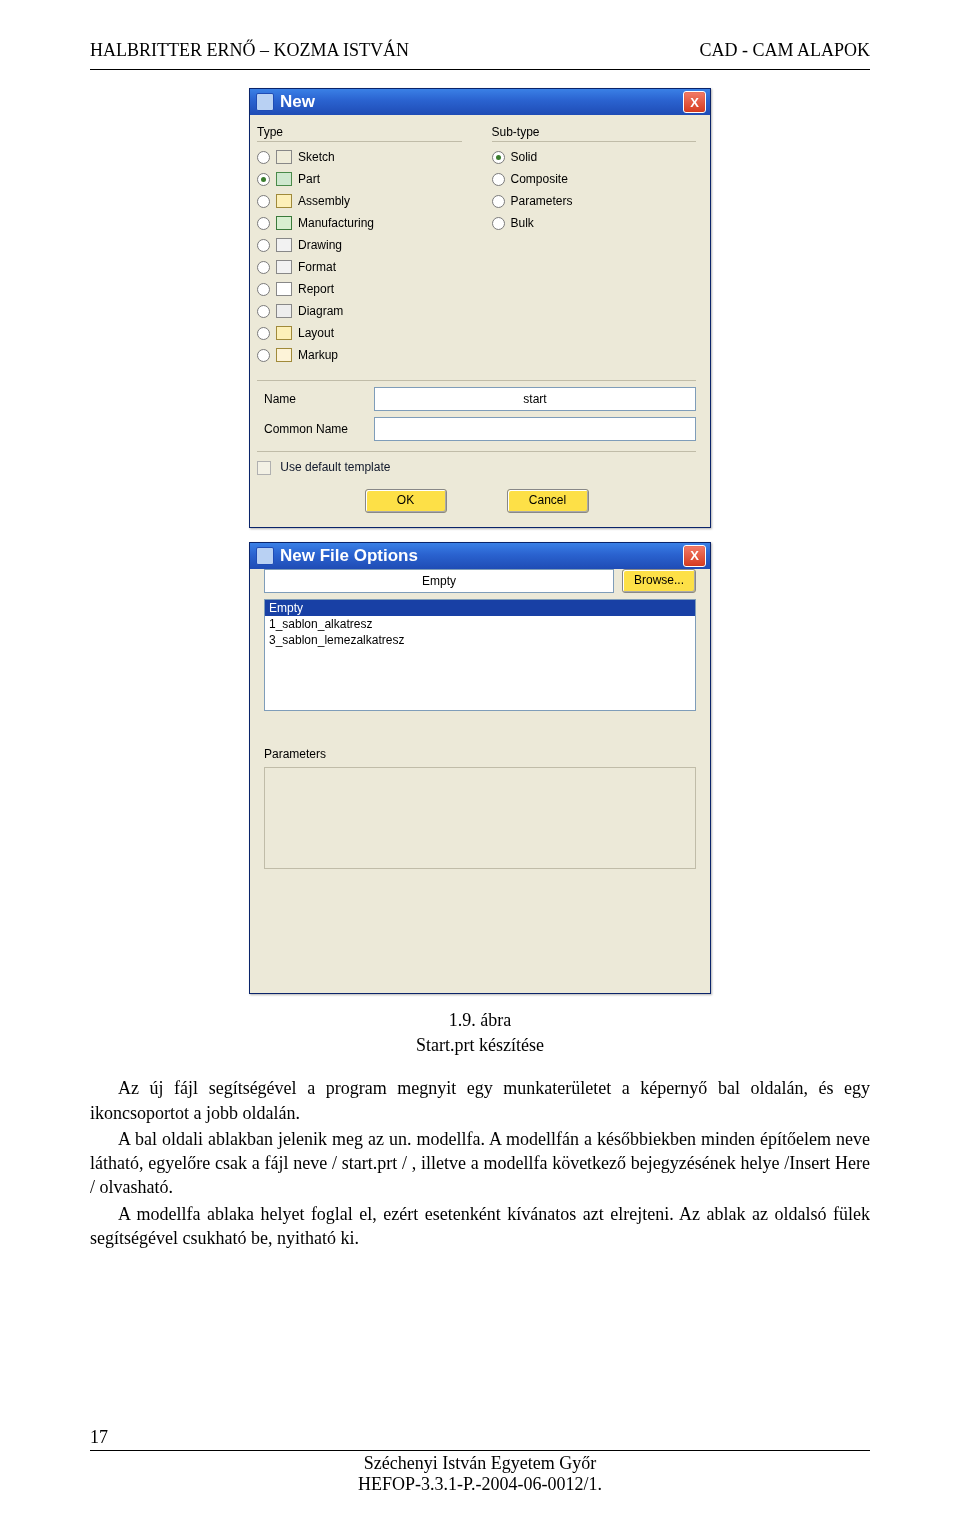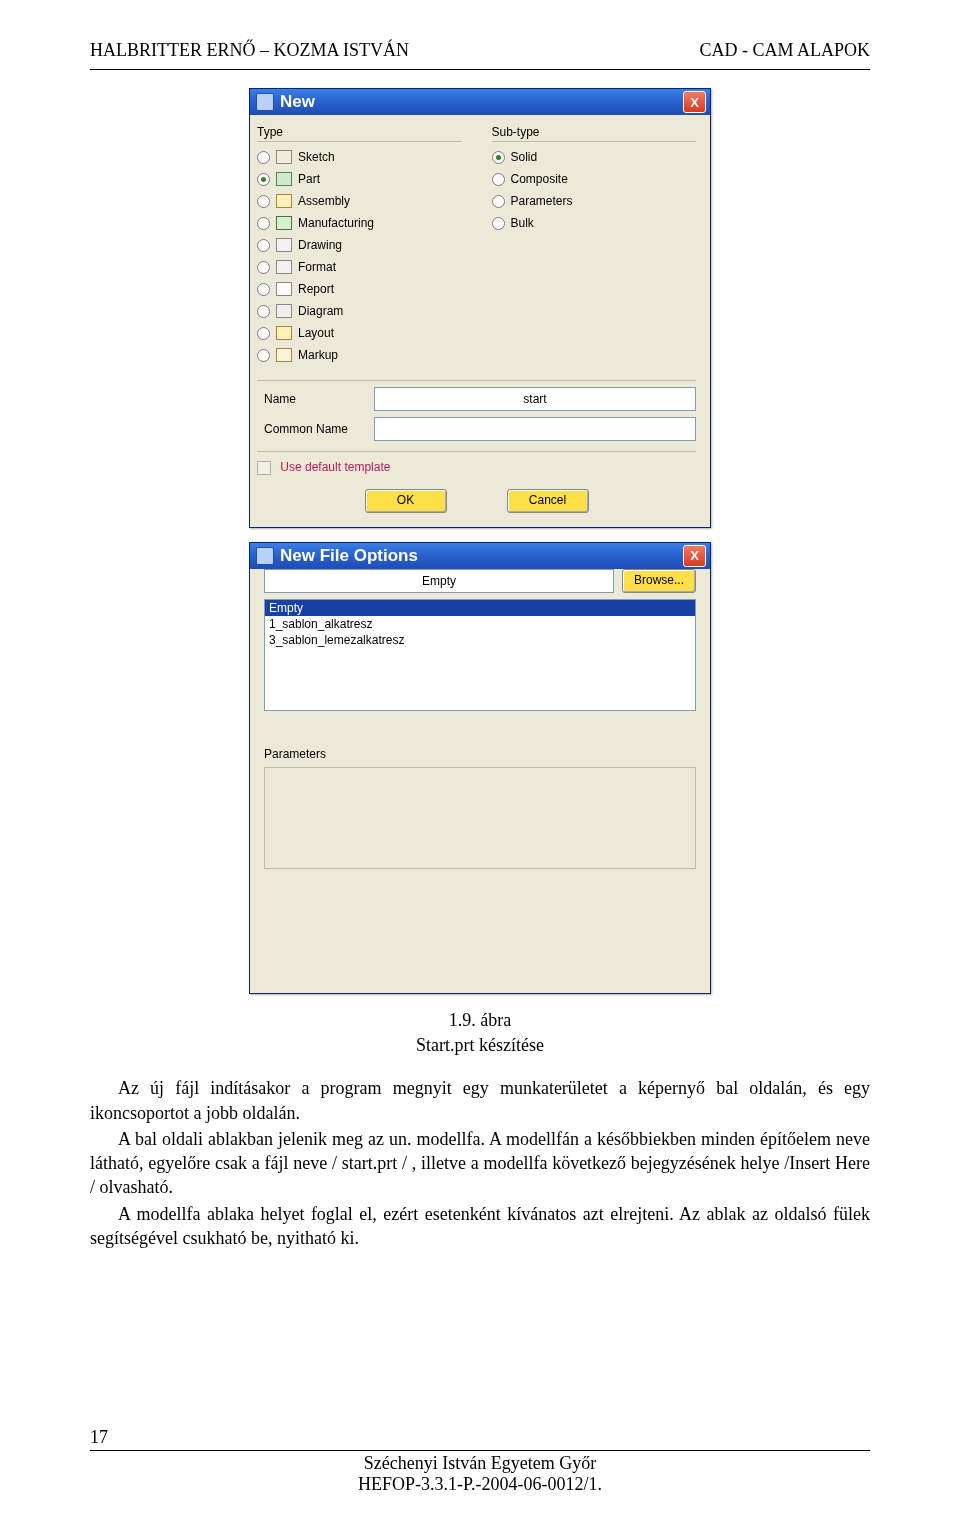--- a/index.html
+++ b/index.html
@@ -161,21 +161,21 @@
   .checkbox {
     width: 12px;
     height: 12px;
     border: 1px solid #b0b0b0;
     background: #f3f1e5;
     display: inline-block;
     margin-right: 6px;
     vertical-align: middle;
   }
   .disabled-text {
-    color: #be185d;
+    color: #0f172a;
   }
   .btn-row {
     margin-top: 14px;
     display: flex;
     justify-content: center;
     gap: 60px;
   }
   .win-btn {
     min-width: 80px;
     height: 22px;
@@ -403,21 +403,21 @@
       <div class="params-box"></div>
     </div>
 
   </div>
 
   <div class="caption">
     <span>1.9. ábra</span><br>
     <span>Start.prt készítése</span>
   </div>
 
-  <p class="para indent">Az új fájl indításakor a program megnyit egy munkaterületet a képernyő bal oldalán, és egy ikoncsoportot a jobb oldalán.</p>
+  <p class="para indent">Az új fájl segítségével a program megnyit egy munkaterületet a képernyő bal oldalán, és egy ikoncsoportot a jobb oldalán.</p>
   <p class="para indent">A bal oldali ablakban jelenik meg az un. modellfa. A modellfán a későbbiekben minden építőelem neve látható, egyelőre csak a fájl neve / start.prt / , illetve a modellfa következő bejegyzésének helye /Insert Here / olvasható.</p>
   <p class="para indent">A modellfa ablaka helyet foglal el, ezért esetenként kívánatos azt elrejteni. Az ablak az oldalsó fülek segítségével csukható be, nyitható ki.</p>
 
   <div class="footer">
     <div class="page-num">17</div>
     <div class="footer-line"></div>
     <div>Széchenyi István Egyetem Győr</div>
     <div>HEFOP-3.3.1-P.-2004-06-0012/1.</div>
   </div>
 

